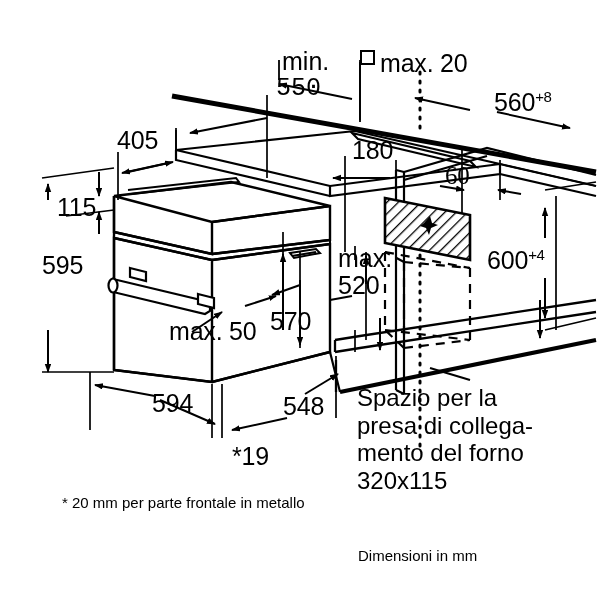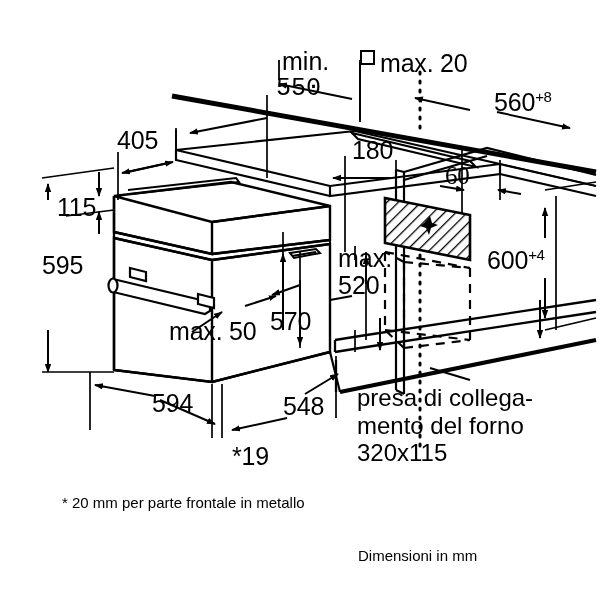--- a/index.html
+++ b/index.html
@@ -331,20 +331,21 @@
 
   <div class="dim-label t-dim" style="left:169px; top:318px;">max. 50</div>
 
   <div class="dim-label t-dim" style="left:152px; top:390px;">594</div>
 
   <div class="dim-label t-dim" style="left:283px; top:393px;">548</div>
 
   <div class="dim-label t-dim" style="left:232px; top:443px;">*19</div>
 
   <div class="dim-label t-note" style="left:357px; top:384px;">
+    <div>Spazio per la</div>
     <div>presa di collega-</div>
     <div>mento del forno</div>
     <div>320x115</div>
   </div>
 
   <div class="dim-label t-foot" style="left:62px; top:495px;">* 20 mm per parte frontale in metallo</div>
 
   <div class="dim-label t-foot" style="left:358px; top:548px;">Dimensioni in mm</div>
 
 </div>

